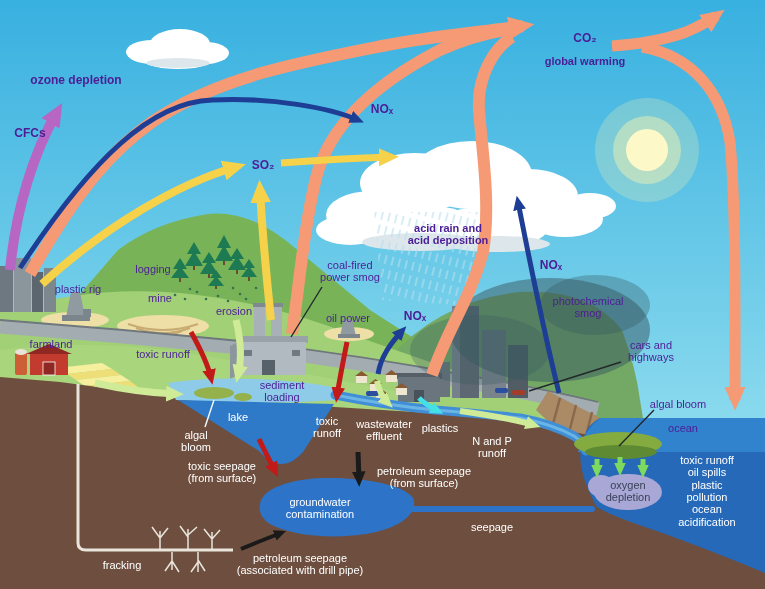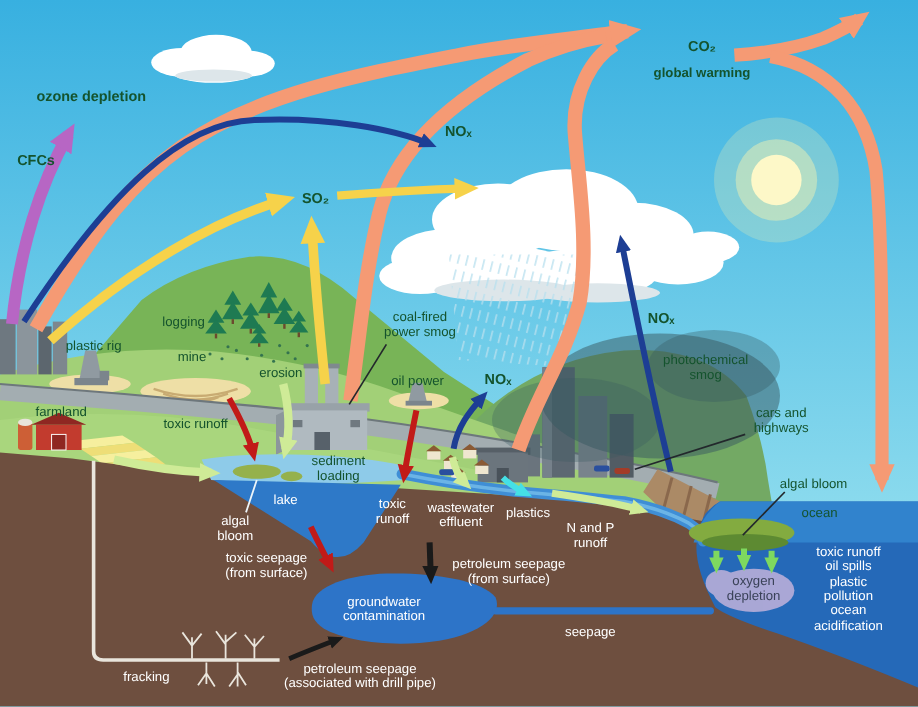--- a/index.html
+++ b/index.html
@@ -1,20 +1,20 @@
 <!DOCTYPE html>
 <html><head>
 <meta charset="utf-8">
 <style>
   html,body{margin:0;padding:0;background:#ccc;}
   .stage{position:relative;width:765px;height:589px;overflow:hidden;
          font-family:"Liberation Sans","DejaVu Sans",sans-serif;background:#55c0e6;}
   .stage svg{position:absolute;left:0;top:0;}
   .lbl{position:absolute;transform:translate(-50%,-50%);white-space:pre-line;
-       text-align:center;font-size:11px;line-height:1.12;color:#14532d;
+       text-align:center;font-size:11px;line-height:1.12;color:#4c1d95;
        font-weight:normal;pointer-events:none;}
   .b{font-weight:bold;}
   .s12{font-size:12px;}
   .w{color:#ffffff;}
   .navy{color:#3a4258;font-weight:normal;}
 </style>
 </head>
 <body>
 
 <div class="stage">
@@ -317,20 +317,22 @@
     <path d="M205,427 L214,400" stroke="#edf5f9" stroke-width="1.5"></path>
   </g>
 </svg>
 
 <div class="lbl b s12" style="left:76px;top:81px">ozone depletion</div>
 <div class="lbl b s12" style="left:30px;top:134px">CFCs</div>
 <div class="lbl b s12" style="left:382px;top:110px">NOₓ</div>
 <div class="lbl b s12" style="left:263px;top:166px">SO₂</div>
 <div class="lbl b s12" style="left:585px;top:39px">CO₂</div>
 <div class="lbl b" style="left:585px;top:61px">global warming</div>
+<div class="lbl b" style="left:448px;top:234px">acid rain and
+acid deposition</div>
 <div class="lbl" style="left:78px;top:289px">plastic rig</div>
 <div class="lbl" style="left:153px;top:269px">logging</div>
 <div class="lbl" style="left:160px;top:298px">mine</div>
 <div class="lbl" style="left:234px;top:311px">erosion</div>
 <div class="lbl" style="left:51px;top:344px">farmland</div>
 <div class="lbl" style="left:163px;top:354px">toxic runoff</div>
 <div class="lbl" style="left:350px;top:271px">coal-fired
 power smog</div>
 <div class="lbl" style="left:348px;top:318px">oil power</div>
 <div class="lbl b s12" style="left:415px;top:317px">NOₓ</div>

